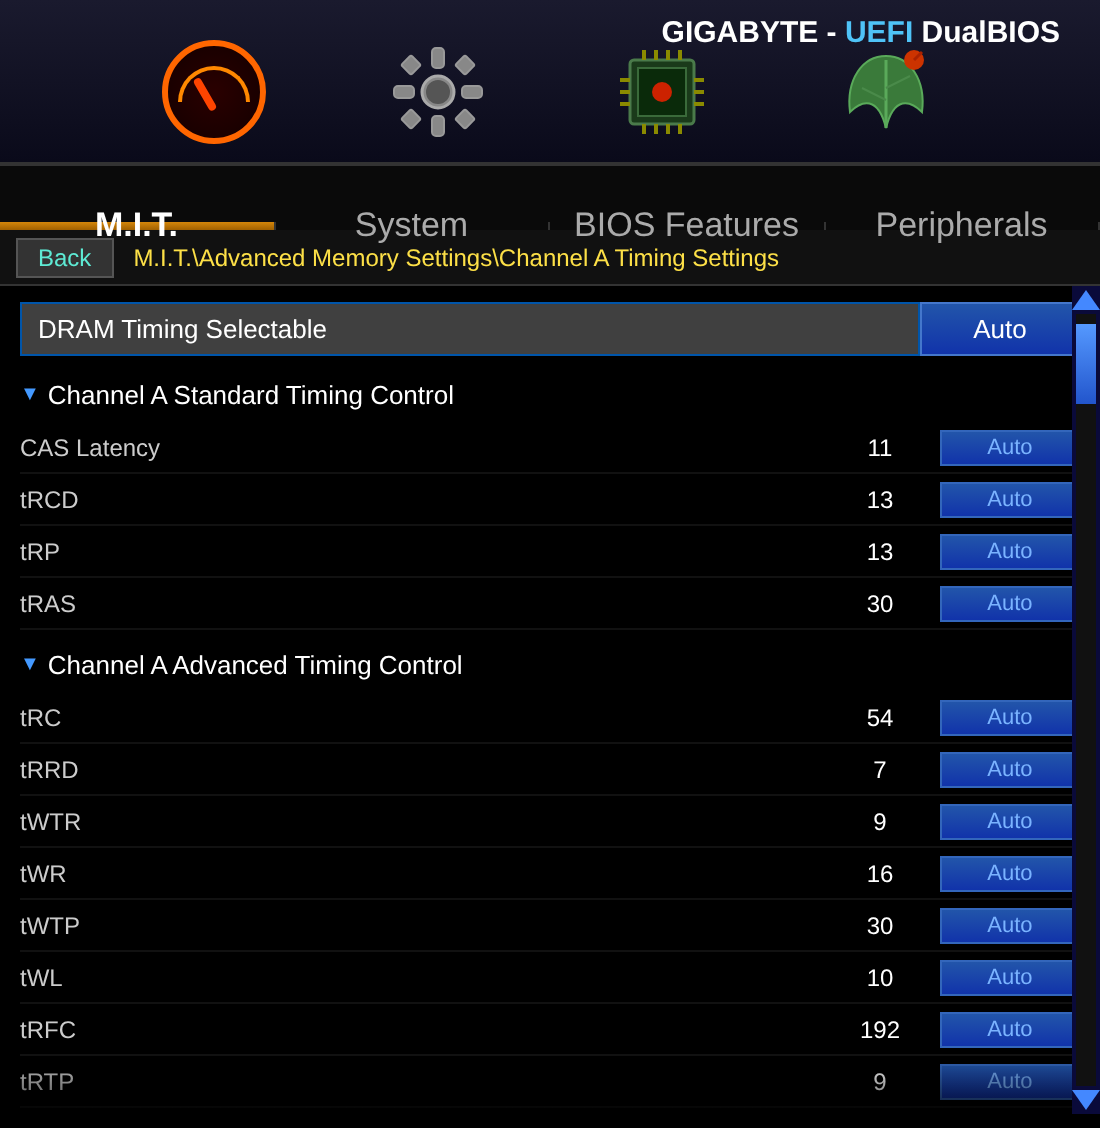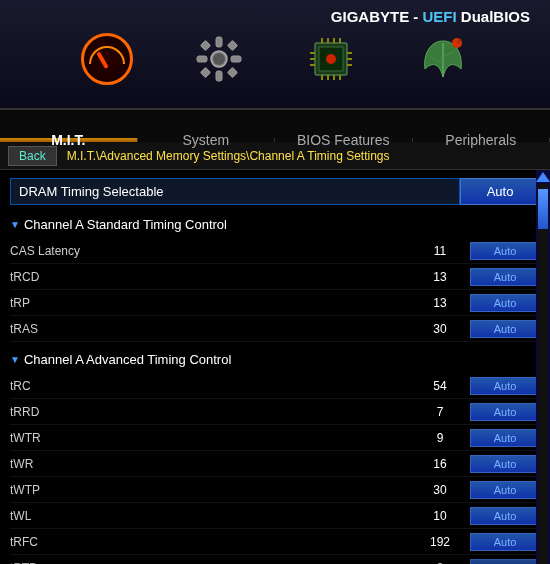--- a/index.html
+++ b/index.html
@@ -8,21 +8,21 @@
       height: 564px;
       background: #000;
       font-family: Arial, sans-serif;
       overflow: hidden;
       position: relative;
     }
 
     
     .header {
       background: linear-gradient(180deg, #1a1a2e 0%, #0a0a1a 100%);
-      height: 110px;
+      height: 83px;
       display: flex;
       align-items: center;
       justify-content: center;
       position: relative;
       border-bottom: 2px solid #333;
     }
     .header-title {
       position: absolute;
       top: 8px;
       right: 20px;
@@ -104,21 +104,21 @@
       display: flex;
       background: #0a0a0a;
       height: 32px;
     }
     .nav-tab {
       flex: 1;
       display: flex;
       align-items: center;
       justify-content: center;
       color: #aaa;
-      font-size: 14px;
+      font-size: 17px;
       cursor: pointer;
       border-right: 1px solid #333;
       margin-top: 28px;
     }
     .nav-tab.active {
       background: linear-gradient(180deg, #d4860a 0%, #a06000 100%);
       color: #fff;
       font-weight: bold;
     }
 
@@ -155,21 +155,21 @@
     }
 
     
     .dram-row {
       display: flex;
       align-items: center;
       margin-bottom: 12px;
     }
     .dram-label {
       flex: 1;
-      background: #0f172a;
+      background: #404040;
       border: 1px solid #0055aa;
       color: #fff;
       font-size: 13px;
       padding: 5px 8px;
     }
     .dram-value-btn {
       background: linear-gradient(180deg, #2255aa 0%, #1133aa 100%);
       border: 1px solid #4477cc;
       color: #fff;
       font-size: 13px;

